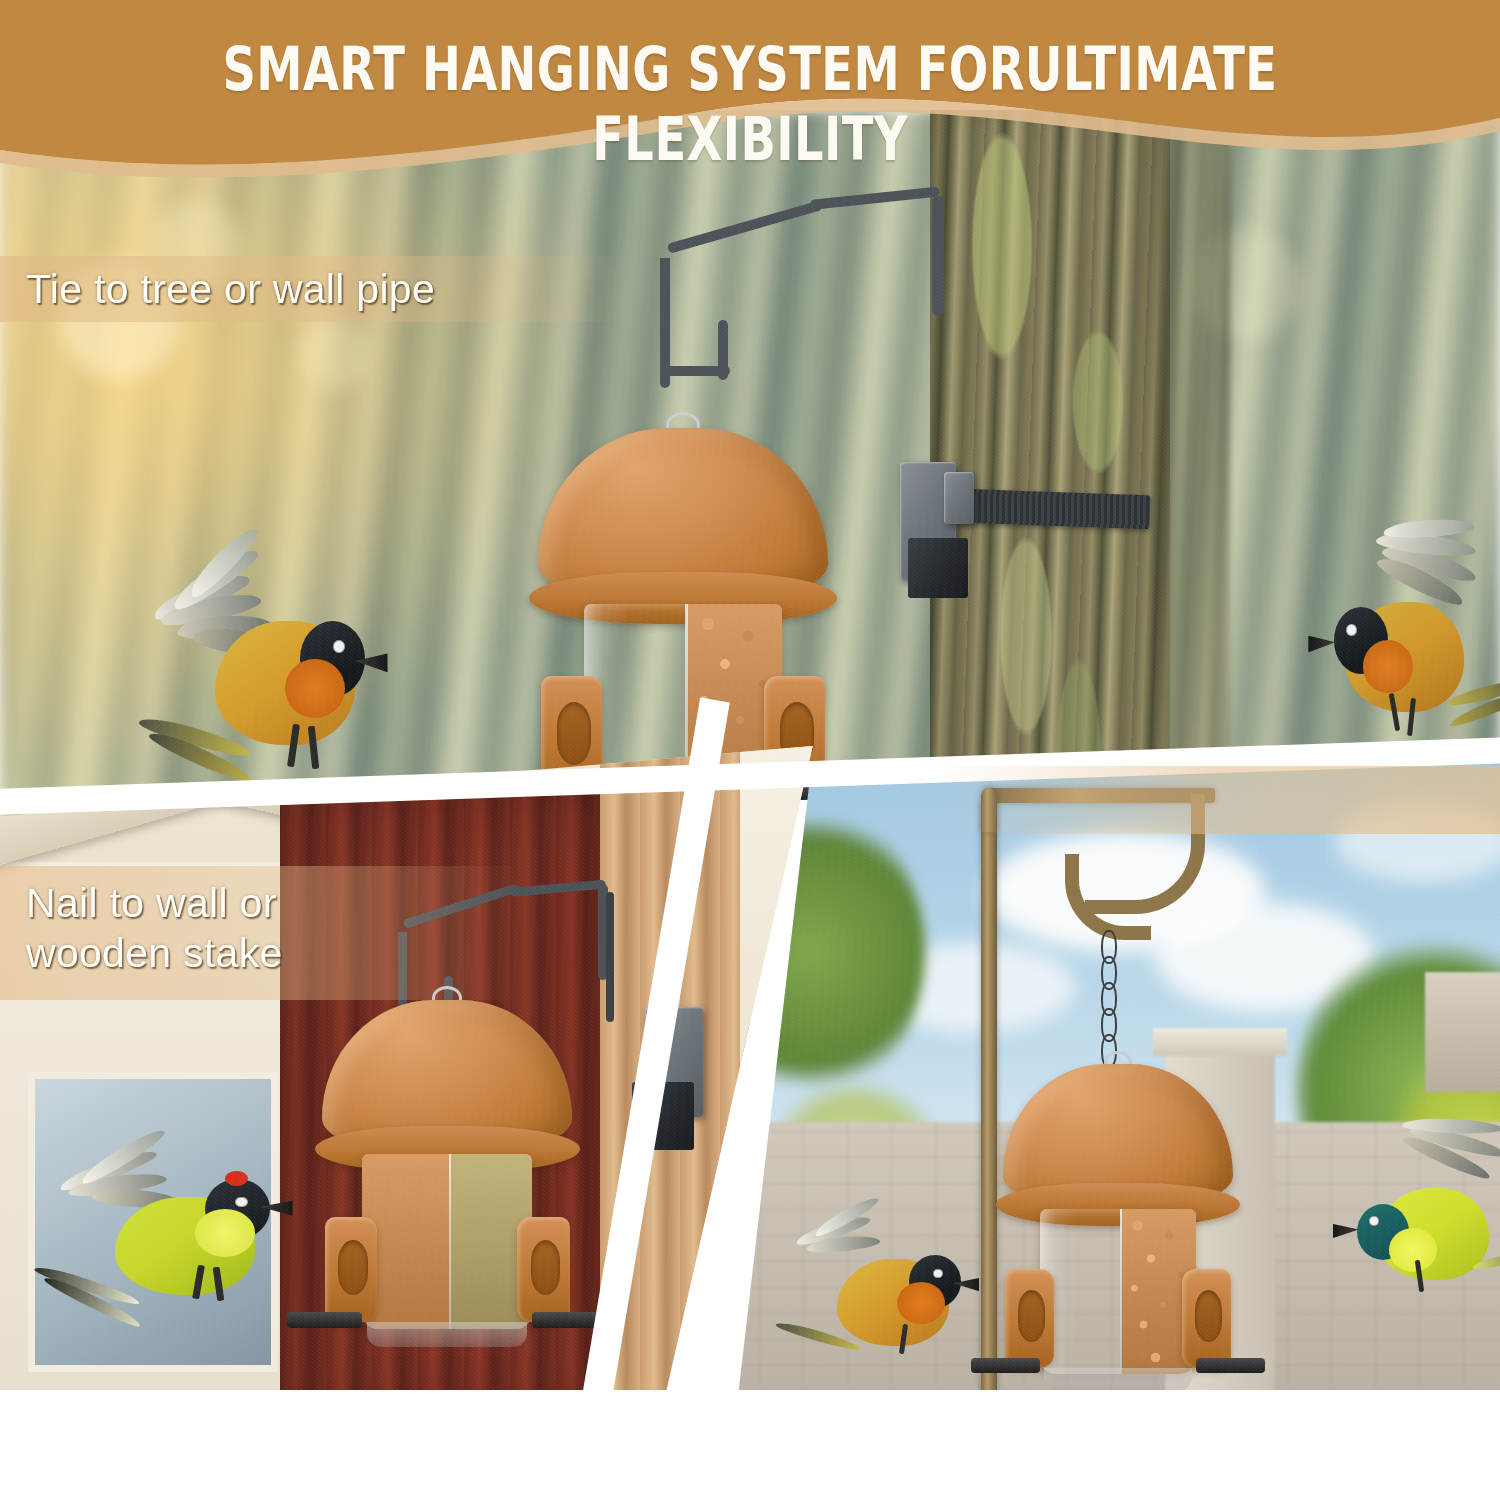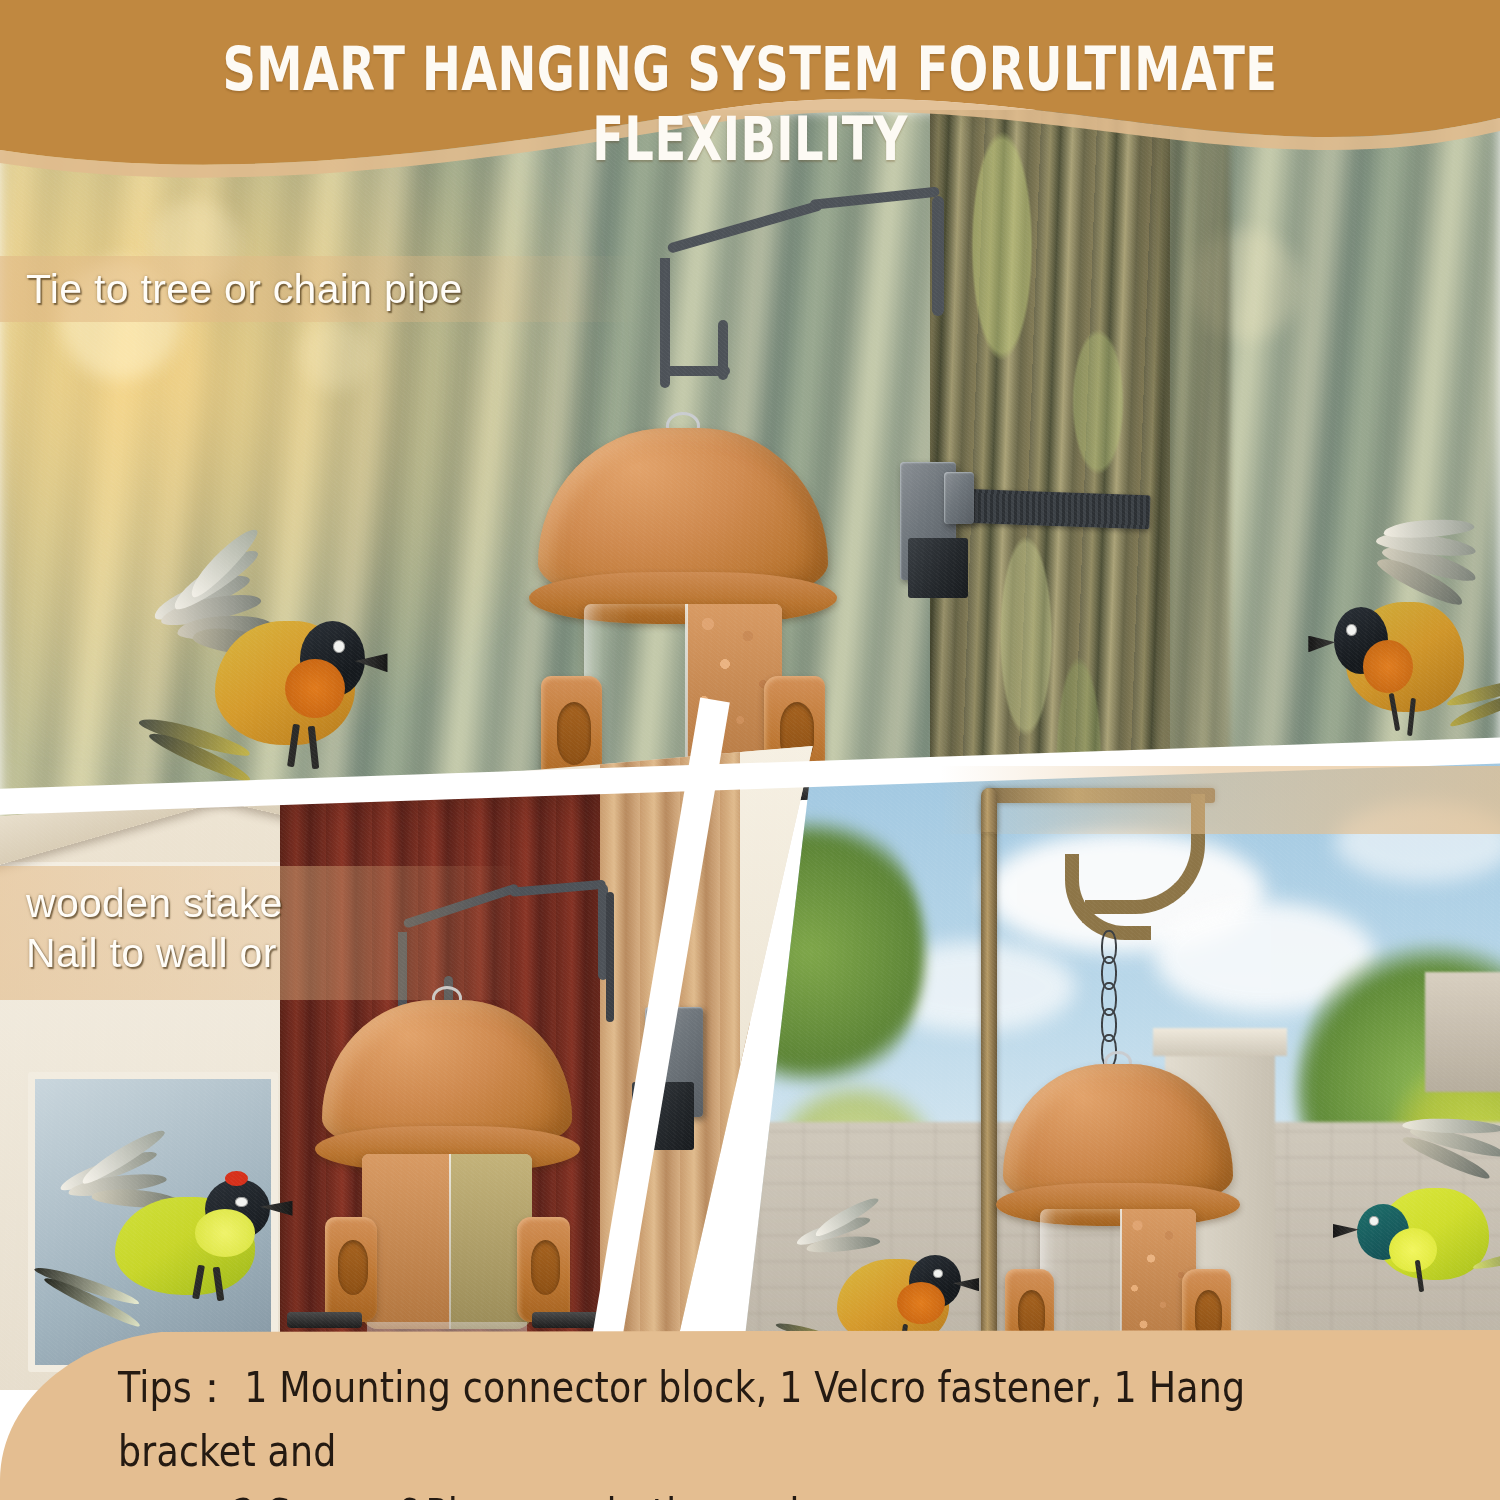--- a/index.html
+++ b/index.html
@@ -525,39 +525,30 @@
     </div>
   </div>
 
   <div class="divider" id="div-top"></div>
   <div class="divider" id="div-mid"></div>
 
   <div class="cap-band" id="band-tree"></div>
   <div class="cap-band" id="band-wall"></div>
   <div class="cap-band" id="band-chain"></div>
 
-  <div class="cap" id="cap-tree">Tie to tree or chain pipe</div>
+  <div class="cap" id="cap-tree">Tie to tree or wall pipe</div>
 
   <div class="cap" id="cap-wall">
+    <div>Nail to wall or</div>
     <div>wooden stake</div>
-    <div>Nail to wall or</div>
   </div>
 
 
   <div class="header">
     <svg class="header-fill" viewBox="0 0 1500 180" preserveAspectRatio="none">
       <path d="M0,0 H1500 V118 C1230,182 1010,60 700,112 C430,158 210,182 0,150 Z" fill="#C08840"></path>
       <path d="M0,150 C210,182 430,158 700,112 C1010,60 1230,182 1500,118 L1500,131 C1230,195 1010,73 700,125 C430,171 210,195 0,163 Z" fill="#E0BB8E" opacity="0.9"></path>
     </svg>
     <div class="header-title">SMART HANGING SYSTEM FORULTIMATE FLEXIBILITY</div>
   </div>
 
-  <div class="tips">
-    <svg style="position:absolute; inset:0;" viewBox="0 0 1500 170" preserveAspectRatio="none">
-      <path d="M1500,0 L1500,170 L0,170 L0,92 C22,36 78,6 160,2 L1500,0 Z" fill="#E4BE91"></path>
-    </svg>
-    <div class="tips-inner">
-      <div><span>Tips：</span> <span>1 Mounting connector block, 1 Velcro fastener, 1 Hang bracket and</span></div>
-      <div class="tips-line2">2 Screws&amp;Plugs are in the package</div>
-    </div>
-  </div>
 
 </div>
 
 </body></html>

